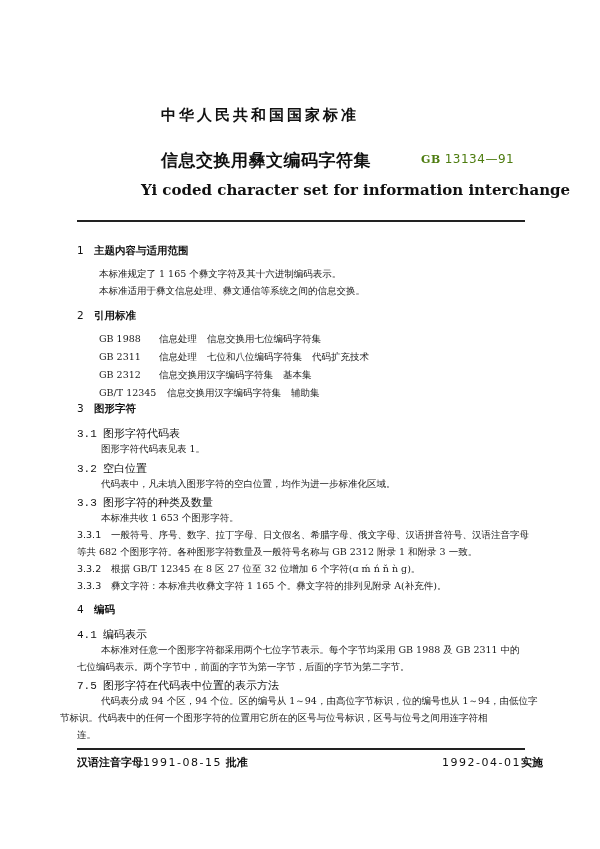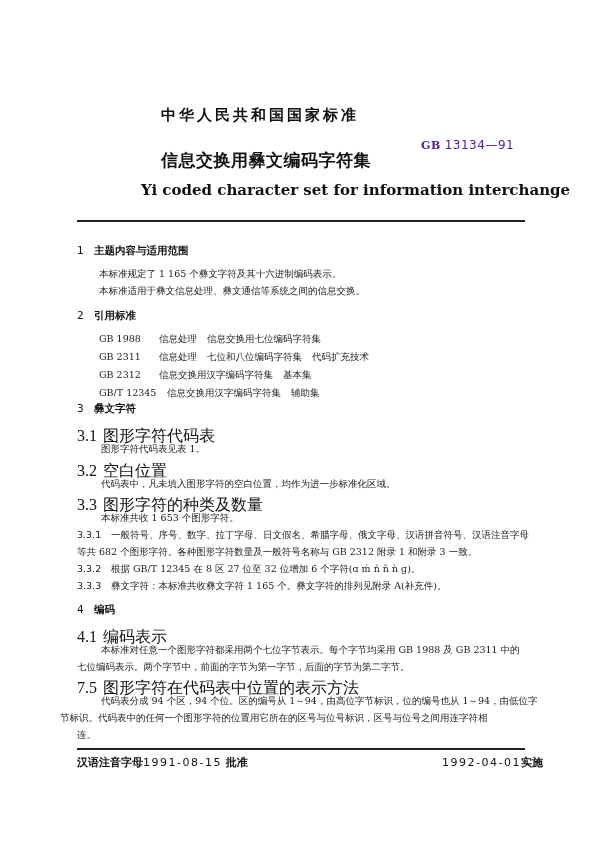--- a/index.html
+++ b/index.html
@@ -8,38 +8,38 @@
     font-family: "DejaVu Serif", "Liberation Serif", serif;
     color: #1a1a1a;
   }
   .page { position: absolute; left: 0; top: 0; width: 600px; height: 849px; }
   .abs { position: absolute; white-space: nowrap; }
   .national {
     left: 161px; top: 106px; font-size: 15px; font-weight: bold;
     letter-spacing: 3px; font-family: "DejaVu Sans", sans-serif; color: #111;
   }
   .gbcode {
-    left: 421px; top: 138px; font-size: 12px; color: #4c1d95;
+    left: 421px; top: 152px; font-size: 12px; color: #4d7c0f;
     font-family: "DejaVu Sans", sans-serif; letter-spacing: 0.5px;
   }
   .gbcode b { font-family: "DejaVu Serif", serif; font-weight: bold; font-size: 11px; margin-right: 4px; }
   .title-cn {
     left: 161px; top: 149px; font-size: 17px; font-weight: bold;
     font-family: "DejaVu Sans", sans-serif; color: #111; letter-spacing: 0.5px;
   }
   .title-en {
     left: 141px; top: 181px; font-size: 15px; font-weight: bold;
     font-family: "DejaVu Serif", serif; color: #111;
   }
   .rule { position: absolute; height: 2px; background: #222; }
   .rule.top { left: 77px; top: 220px; width: 448px; }
   .rule.bottom { left: 77px; top: 748px; width: 448px; }
   .h1 { font-size: 10.5px; font-weight: bold; font-family: "DejaVu Sans", sans-serif; color: #111; }
   .h1 .num { display: inline-block; width: 17px; font-weight: normal; }
-  .h2 { font-size: 16px; font-family: Liberation Serif, serif; color: #111; }
+  .h2 { font-size: 11px; font-family: Liberation Mono, monospace; color: #111; }
   .h2 .num { display: inline-block; width: 26px; }
   .h3num { display: inline-block; width: 34px; font-family: "DejaVu Sans", sans-serif; }
   .p { font-size: 9.5px; color: #1a1a1a; }
   .ref { font-size: 9.5px; }
   .ref .code { display: inline-block; min-width: 52px; margin-right: 8px; }
   .ref .sp { display: inline-block; width: 10px; }
   .footer-left {
     left: 77px; top: 755px; font-size: 11px; font-weight: bold;
     font-family: "DejaVu Sans", sans-serif; color: #111;
   }
@@ -64,21 +64,21 @@
   <div class="abs h1" style="left:77px; top:244px;"><span class="num">1</span><span>主题内容与适用范围</span></div>
   <div class="abs p" style="left:99px; top:268px;">本标准规定了 1 165 个彝文字符及其十六进制编码表示。</div>
   <div class="abs p" style="left:99px; top:285px;">本标准适用于彝文信息处理、彝文通信等系统之间的信息交换。</div>
 
   <div class="abs h1" style="left:77px; top:309px;"><span class="num">2</span><span>引用标准</span></div>
   <div class="abs p ref" style="left:99px; top:333px;"><span class="code">GB 1988</span><span>信息处理</span><span class="sp"></span><span>信息交换用七位编码字符集</span></div>
   <div class="abs p ref" style="left:99px; top:351px;"><span class="code">GB 2311</span><span>信息处理</span><span class="sp"></span><span>七位和八位编码字符集</span><span class="sp"></span><span>代码扩充技术</span></div>
   <div class="abs p ref" style="left:99px; top:369px;"><span class="code">GB 2312</span><span>信息交换用汉字编码字符集</span><span class="sp"></span><span>基本集</span></div>
   <div class="abs p ref" style="left:99px; top:387px;"><span class="code" style="min-width:60px;">GB/T 12345</span><span>信息交换用汉字编码字符集</span><span class="sp"></span><span>辅助集</span></div>
 
-  <div class="abs h1" style="left:77px; top:402px;"><span class="num">3</span><span>彝文字符</span></div>
+  <div class="abs h1" style="left:77px; top:402px;"><span class="num">3</span><span>图形字符</span></div>
 
   <div class="abs h2" style="left:77px; top:426px;"><span class="num">3.1</span><span>图形字符代码表</span></div>
   <div class="abs p" style="left:101px; top:443px;">图形字符代码表见表 1。</div>
 
   <div class="abs h2" style="left:77px; top:461px;"><span class="num">3.2</span><span>空白位置</span></div>
   <div class="abs p" style="left:101px; top:478px;">代码表中，凡未填入图形字符的空白位置，均作为进一步标准化区域。</div>
 
   <div class="abs h2" style="left:77px; top:495px;"><span class="num">3.3</span><span>图形字符的种类及数量</span></div>
   <div class="abs p" style="left:101px; top:512px;">本标准共收 1 653 个图形字符。</div>
 

